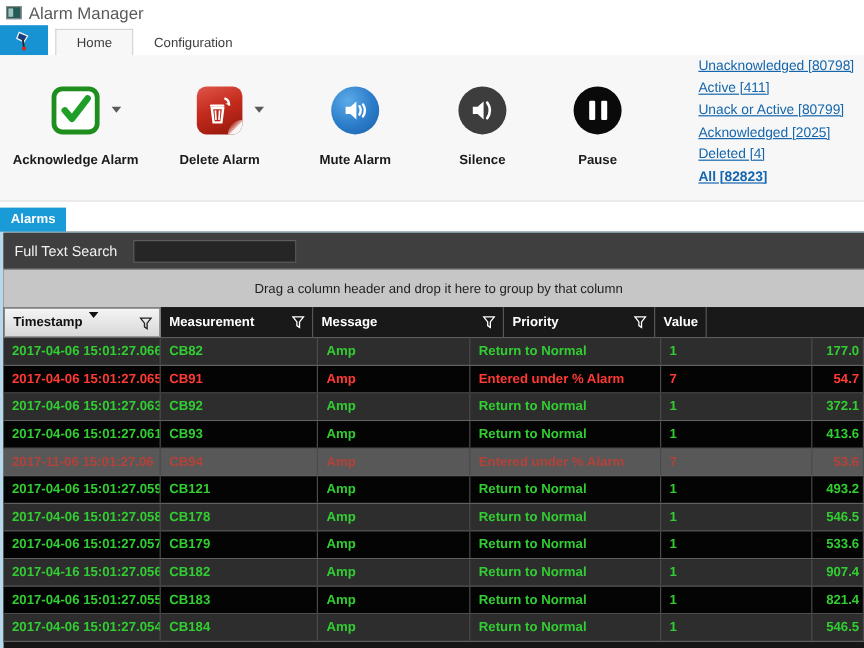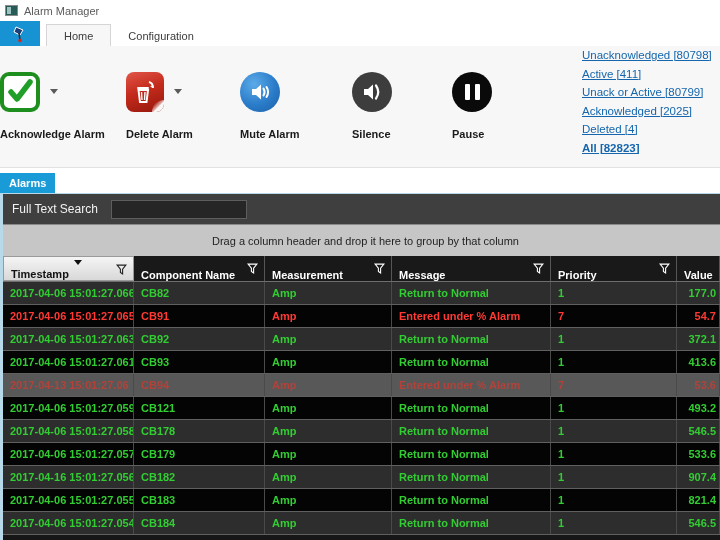--- a/index.html
+++ b/index.html
@@ -8,31 +8,31 @@
     font-family:"Liberation Sans", sans-serif;
     background:#ffffff;
     position:relative;
     -webkit-font-smoothing:antialiased;
   }
 
   
   .titlebar { height:21px; display:flex; align-items:center; padding-left:5px; background:#ffffff; }
   .app-icon { width:13px; height:11px; background:#275b57; border:1px solid #8a8a8a; margin-right:6px; position:relative; }
   .app-icon:after { content:""; position:absolute; left:1px; top:1px; width:4px; height:7px; background:#9fc3bf; }
-  .titlebar-text { font-size:11px; color:#5a5a5a; }
+  .titlebar-text { font-size:14px; color:#5a5a5a; }
 
   
   .tabrow { height:25px; display:flex; align-items:flex-end; background:#ffffff; }
   .appbtn { width:40px; height:25px; background:#1793d4; display:flex; align-items:center; justify-content:center; }
   .ribbon-tab { font-size:11px; color:#3c3c3c; padding:5px 17px 4px 17px; cursor:default; }
   .ribbon-tab.active { background:#f7f7f7; border:1px solid #d5d5d5; border-bottom:none; margin-left:6px; }
 
   
   .ribbon { height:122px; background:#f7f7f7; border-bottom:1px solid #e2e2e2; position:relative; display:flex; }
-  .rbtn { display:flex; flex-direction:column; align-items:flex-start; padding-top:24px; }
+  .rbtn { display:flex; flex-direction:column; align-items:center; padding-top:24px; }
   .rbtn .iconwrap { position:relative; height:44px; display:flex; align-items:center; }
   .rbtn .label { margin-top:14px; font-size:11px; font-weight:bold; color:#1a1a1a; }
   .rbtn-0 { width:126px; }
   .rbtn-1 { width:114px; }
   .rbtn-2 { width:112px; }
   .rbtn-3 { width:100px; }
   .rbtn-4 { width:92px; }
   .drop-arrow { position:absolute; right:-18px; top:19px; width:0; height:0;
     border-left:4px solid transparent; border-right:4px solid transparent; border-top:5px solid #5a5a5a; }
 
@@ -65,21 +65,21 @@
   .searchbar .slabel { color:#f2f2f2; font-size:12px; }
   .search-input { margin-left:13px; width:136px; height:19px; background:#262626; border:1px solid #5e5e5e;
     color:#e0e0e0; font-size:11px; padding:0 4px; outline:none; }
 
   .groupbar { height:32px; background:#c6c6c6; display:flex; align-items:center; padding-left:8px;
     border-top:1px solid #8a8a8a;justify-content:center; }
   .groupbar span { font-size:11px; color:#1f1f1f; }
 
   
   .thead { display:flex; height:26px; background:#191919; border-bottom:1px solid #6e6e6e; }
-  .hcell { display:flex; align-items:flex-end; color:#ffffff; font-size:11px; font-weight:bold;
+  .hcell { display:flex; align-items:center; color:#ffffff; font-size:11px; font-weight:bold;
     padding-left:7px; border-right:1px solid #565656; position:relative; }
   .hcell .funnel { position:absolute; right:6px; top:7px; }
   .hcell.hl { background:linear-gradient(#f5f5f5,#d8d8d8); color:#111111; border:1px solid #9a9a9a; }
   .sort-desc { width:0; height:0; border-left:4px solid transparent; border-right:4px solid transparent;
     border-top:5px solid #111; position:absolute; top:3px; left:70px; }
 
   .col-timestamp   { width:131px; }
   .col-component   { width:131px; }
   .col-measurement { width:127px; }
   .col-message     { width:159px; }
@@ -219,26 +219,20 @@
   </div>
 
   <div class="thead">
     <div class="hcell hl col-timestamp">
       <span>Timestamp</span>
       <span class="sort-desc"></span>
       <svg class="funnel" width="11" height="11" viewBox="0 0 10 10">
         <path d="M1 1 H9 L6 4.8 V9 L4 7.6 V4.8 Z" fill="none" stroke="#222222" stroke-width="1"></path>
       </svg>
     </div>
-    <div class="hcell col-component">
-      <span>Component Name</span>
-      <svg class="funnel" width="11" height="11" viewBox="0 0 10 10">
-        <path d="M1 1 H9 L6 4.8 V9 L4 7.6 V4.8 Z" fill="none" stroke="#ffffff" stroke-width="1"></path>
-      </svg>
-    </div>
     <div class="hcell col-measurement">
       <span>Measurement</span>
       <svg class="funnel" width="11" height="11" viewBox="0 0 10 10">
         <path d="M1 1 H9 L6 4.8 V9 L4 7.6 V4.8 Z" fill="none" stroke="#ffffff" stroke-width="1"></path>
       </svg>
     </div>
     <div class="hcell col-message">
       <span>Message</span>
       <svg class="funnel" width="11" height="11" viewBox="0 0 10 10">
         <path d="M1 1 H9 L6 4.8 V9 L4 7.6 V4.8 Z" fill="none" stroke="#ffffff" stroke-width="1"></path>
@@ -282,21 +276,21 @@
       </div>
       <div class="trow black normal">
         <div class="tcell col-timestamp">2017-04-06 15:01:27.061</div>
         <div class="tcell col-component">CB93</div>
         <div class="tcell col-measurement">Amp</div>
         <div class="tcell col-message">Return to Normal</div>
         <div class="tcell col-priority">1</div>
         <div class="tcell col-value">413.6</div>
       </div>
       <div class="trow dark alarm selected">
-        <div class="tcell col-timestamp">2017-04-13 15:01:27.06</div>
+        <div class="tcell col-timestamp">2017-11-06 15:01:27.06</div>
         <div class="tcell col-component">CB94</div>
         <div class="tcell col-measurement">Amp</div>
         <div class="tcell col-message">Entered under % Alarm</div>
         <div class="tcell col-priority">7</div>
         <div class="tcell col-value">53.6</div>
       </div>
       <div class="trow black normal">
         <div class="tcell col-timestamp">2017-04-06 15:01:27.059</div>
         <div class="tcell col-component">CB121</div>
         <div class="tcell col-measurement">Amp</div>

